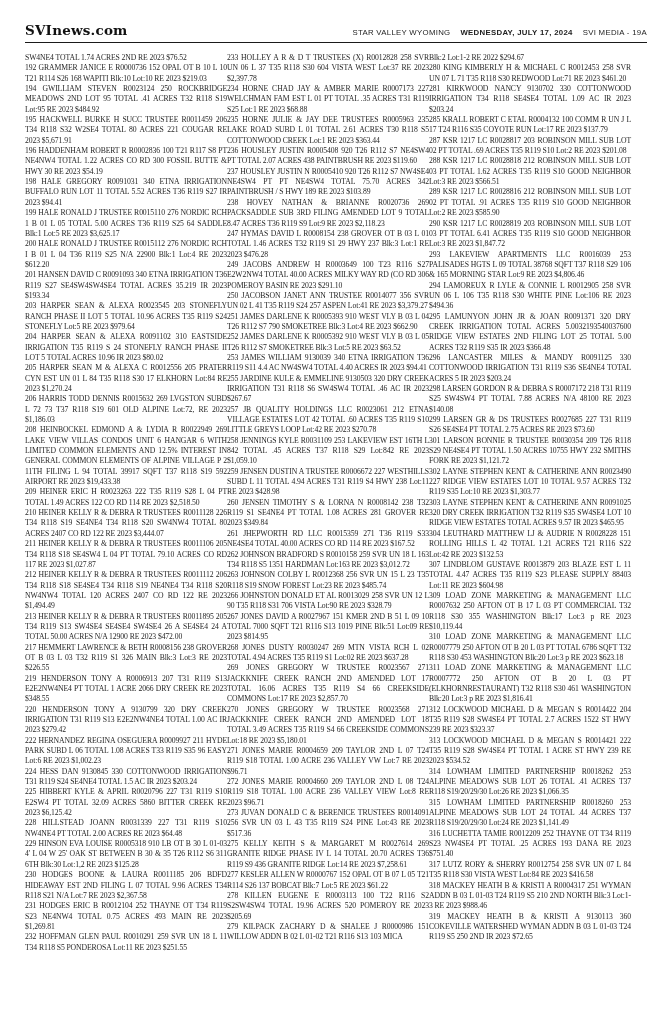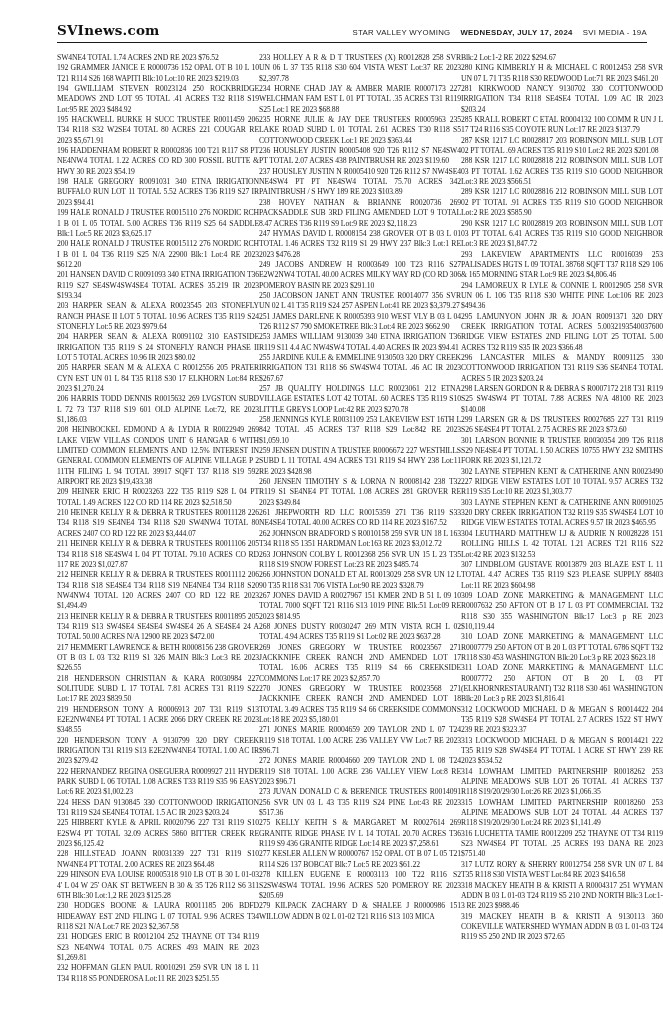--- a/index.html
+++ b/index.html
@@ -6,21 +6,20 @@
   .page {
     position: relative;
     width: 663px;
     height: 1024px;
     margin: 0 auto;
     background: #ffffff;
     box-sizing: border-box;
     font-family: "Liberation Serif", "DejaVu Serif", serif;
     color: #1c1c1c;
     overflow: hidden;
-    padding-left: 32px;
   }
   .masthead {
     display: flex;
     justify-content: space-between;
     align-items: flex-end;
     padding: 22px 16px 0 25px;
   }
   .site {
     font-family: "DejaVu Serif", "Liberation Serif", serif;
     font-weight: bold;
@@ -82,21 +81,20 @@
         <p class="entry">204 HARPER SEAN &amp; ALEXA R0091102 310 EASTSIDE IRRIGATION T35 R119 S 24 STONEFLY RANCH PHASE II LOT 5 TOTAL ACRES 10.96 IR 2023 $80.02</p>
         <p class="entry">205 HARPER SEAN M &amp; ALEXA C R0012556 205 PRATER CYN EST UN 01 L 84 T35 R118 S30 17 ELKHORN Lot:84 RE 2023 $1,270.24</p>
         <p class="entry">206 HARRIS TODD DENNIS R0015632 269 LVGSTON SUBD L 72 73 T37 R118 S19 601 OLD ALPINE Lot:72, RE 2023 $1,186.03</p>
         <p class="entry">208 HEINBOCKEL EDMOND A &amp; LYDIA R R0022949 269 LAKE VIEW VILLAS CONDOS UNIT 6 HANGAR 6 WITH LIMITED COMMON ELEMENTS AND 12.5% INTEREST IN GENERAL COMMON ELEMENTS OF ALPINE VILLAGE P 2 11TH FILING L 94 TOTAL 39917 SQFT T37 R118 S19 592 AIRPORT RE 2023 $19,433.38</p>
         <p class="entry">209 HEINER ERIC H R0023263 222 T35 R119 S28 L 04 PT TOTAL 1.49 ACRES 122 CO RD 114 RE 2023 $2,518.50</p>
         <p class="entry">210 HEINER KELLY R &amp; DEBRA R TRUSTEES R0011128 226 T34 R118 S19 SE4NE4 T34 R118 S20 SW4NW4 TOTAL 80 ACRES 2407 CO RD 122 RE 2023 $3,444.07</p>
         <p class="entry">211 HEINER KELLY R &amp; DEBRA R TRUSTEES R0011106 205 T34 R118 S18 SE4SW4 L 04 PT TOTAL 79.10 ACRES CO RD 117 RE 2023 $1,027.87</p>
         <p class="entry">212 HEINER KELLY R &amp; DEBRA R TRUSTEES R0011112 206 T34 R118 S18 SE4SE4 T34 R118 S19 NE4NE4 T34 R118 S20 NW4NW4 TOTAL 120 ACRES 2407 CO RD 122 RE 2023 $1,494.49</p>
         <p class="entry">213 HEINER KELLY R &amp; DEBRA R TRUSTEES R0011895 205 T34 R119 S13 SW4SE4 SE4SE4 SW4SE4 26 A SE4SE4 24 A TOTAL 50.00 ACRES N/A 12900 RE 2023 $472.00</p>
         <p class="entry">217 HEMMERT LAWRENCE &amp; BETH R0008156 238 GROVER OT B 03 L 03 T32 R119 S1 326 MAIN Blk:3 Lot:3 RE 2023 $226.55</p>
-        <p class="entry">218 HENDERSON CHRISTIAN &amp; KARA R0030984 227 SOLITUDE SUBD L 17 TOTAL 7.81 ACRES T31 R119 S22 Lot:17 RE 2023 $839.50</p>
         <p class="entry">219 HENDERSON TONY A R0006913 207 T31 R119 S13 E2E2NW4NE4 PT TOTAL 1 ACRE 2066 DRY CREEK RE 2023 $348.55</p>
         <p class="entry">220 HENDERSON TONY A 9130799 320 DRY CREEK IRRIGATION T31 R119 S13 E2E2NW4NE4 TOTAL 1.00 AC IR 2023 $279.42</p>
         <p class="entry">222 HERNANDEZ REGINA OSEGUERA R0009927 211 HYDE PARK SUBD L 06 TOTAL 1.08 ACRES T33 R119 S35 96 EASY Lot:6 RE 2023 $1,002.23</p>
         <p class="entry">224 HESS DAN 9130845 330 COTTONWOOD IRRIGATION T31 R119 S24 SE4NE4 TOTAL 1.5 AC IR 2023 $203.24</p>
         <p class="entry">225 HIBBERT KYLE &amp; APRIL R0020796 227 T31 R119 S10 E2SW4 PT TOTAL 32.09 ACRES 5860 BITTER CREEK RE 2023 $6,125.42</p>
         <p class="entry">228 HILLSTEAD JOANN R0031339 227 T31 R119 S10 NW4NE4 PT TOTAL 2.00 ACRES RE 2023 $64.48</p>
         <p class="entry">229 HINSON EVA LOUISE R0005318 910 LB OT B 30 L 01-03 4' L 04 W 25' OAK ST BETWEEN B 30 &amp; 35 T26 R112 S6 311 6TH Blk:30 Lot:1,2 RE 2023 $125.28</p>
         <p class="entry">230 HODGES BOONE &amp; LAURA R0011185 206 BDFD HIDEAWAY EST 2ND FILING L 07 TOTAL 9.96 ACRES T34 R118 S21 N/A Lot:7 RE 2023 $2,367.58</p>
         <p class="entry">231 HODGES ERIC B R0012104 252 THAYNE OT T34 R119 S23 NE4NW4 TOTAL 0.75 ACRES 493 MAIN RE 2023 $1,269.81</p>
         <p class="entry">232 HOFFMAN GLEN PAUL R0010291 259 SVR UN 18 L 11 T34 R118 S5 PONDEROSA Lot:11 RE 2023 $251.55</p>
@@ -105,20 +103,21 @@
         <p class="entry">233 HOLLEY A R &amp; D T TRUSTEES (X) R0012828 258 SVR UN 06 L 37 T35 R118 S30 604 VISTA WEST Lot:37 RE 2023 $2,397.78</p>
         <p class="entry">234 HORNE CHAD JAY &amp; AMBER MARIE R0007173 227 WELCHMAN FAM EST L 01 PT TOTAL .35 ACRES T31 R119 S25 Lot:1 RE 2023 $68.88</p>
         <p class="entry">235 HORNE JULIE &amp; JAY DEE TRUSTEES R0005963 235 LAKE ROAD SUBD L 01 TOTAL 2.61 ACRES T30 R118 S5 COTTONWOOD CREEK Lot:1 RE 2023 $363.44</p>
         <p class="entry">236 HOUSLEY JUSTIN R0005408 920 T26 R112 S7 NE4SW4 PT TOTAL 2.07 ACRES 438 PAINTBRUSH RE 2023 $119.60</p>
         <p class="entry">237 HOUSLEY JUSTIN N R0005410 920 T26 R112 S7 NW4SE4 NE4SW4 PT PT NE4SW4 TOTAL 75.70 ACRES 342 PAINTBRUSH / S HWY 189 RE 2023 $103.89</p>
         <p class="entry">238 HOVEY NATHAN &amp; BRIANNE R0020736 269 PACKSADDLE SUB 3RD FILING AMENDED LOT 9 TOTAL 8.47 ACRES T36 R119 S9 Lot:9 RE 2023 $2,118.23</p>
         <p class="entry">247 HYMAS DAVID L R0008154 238 GROVER OT B 03 L 01 TOTAL 1.46 ACRES T32 R119 S1 29 HWY 237 Blk:3 Lot:1 RE 2023 $476.28</p>
         <p class="entry">249 JACOBS ANDREW H R0003649 100 T23 R116 S27 E2W2NW4 TOTAL 40.00 ACRES MILKY WAY RD (CO RD 306 POMEROY BASIN RE 2023 $291.10</p>
         <p class="entry">250 JACOBSON JANET ANN TRUSTEE R0014077 356 SVR UN 02 L 41 T35 R119 S24 257 ASPEN Lot:41 RE 2023 $3,379.27</p>
         <p class="entry">251 JAMES DARLENE K R0005393 910 WEST VLY B 03 L 04 T26 R112 S7 790 SMOKETREE Blk:3 Lot:4 RE 2023 $662.90</p>
+        <p class="entry">252 JAMES DARLENE K R0005392 910 WEST VLY B 03 L 05 T26 R112 S7 SMOKETREE Blk:3 Lot:5 RE 2023 $63.52</p>
         <p class="entry">253 JAMES WILLIAM 9130039 340 ETNA IRRIGATION T36 R119 S11 4.4 AC NW4SW4 TOTAL 4.40 ACRES IR 2023 $94.41</p>
         <p class="entry">255 JARDINE KULE &amp; EMMELINE 9130503 320 DRY CREEK IRRIGATION T31 R118 S6 SW4SW4 TOTAL .46 AC IR 2023 $267.67</p>
         <p class="entry">257 JB QUALITY HOLDINGS LLC R0023061 212 ETNA VILLAGE ESTATES LOT 42 TOTAL .60 ACRES T35 R119 S10 LITTLE GREYS LOOP Lot:42 RE 2023 $270.78</p>
         <p class="entry">258 JENNINGS KYLE R0031109 253 LAKEVIEW EST 16TH L 842 TOTAL .45 ACRES T37 R118 S29 Lot:842 RE 2023 $1,059.10</p>
         <p class="entry">259 JENSEN DUSTIN A TRUSTEE R0006672 227 WESTHILLS SUBD L 11 TOTAL 4.94 ACRES T31 R119 S4 HWY 238 Lot:11 RE 2023 $428.98</p>
         <p class="entry">260 JENSEN TIMOTHY S &amp; LORNA N R0008142 238 T32 R119 S1 SE4NE4 PT TOTAL 1.08 ACRES 281 GROVER RE 2023 $349.84</p>
         <p class="entry">261 JHEPWORTH RD LLC R0015359 271 T36 R119 S33 NE4SE4 TOTAL 40.00 ACRES CO RD 114 RE 2023 $167.52</p>
         <p class="entry">262 JOHNSON BRADFORD S R0010158 259 SVR UN 18 L 163 T34 R118 S5 1351 HARDMAN Lot:163 RE 2023 $3,012.72</p>
         <p class="entry">263 JOHNSON COLBY L R0012368 256 SVR UN 15 L 23 T35 R118 S19 SNOW FOREST Lot:23 RE 2023 $485.74</p>
         <p class="entry">266 JOHNSTON DONALD ET AL R0013029 258 SVR UN 12 L 90 T35 R118 S31 706 VISTA Lot:90 RE 2023 $328.79</p>

